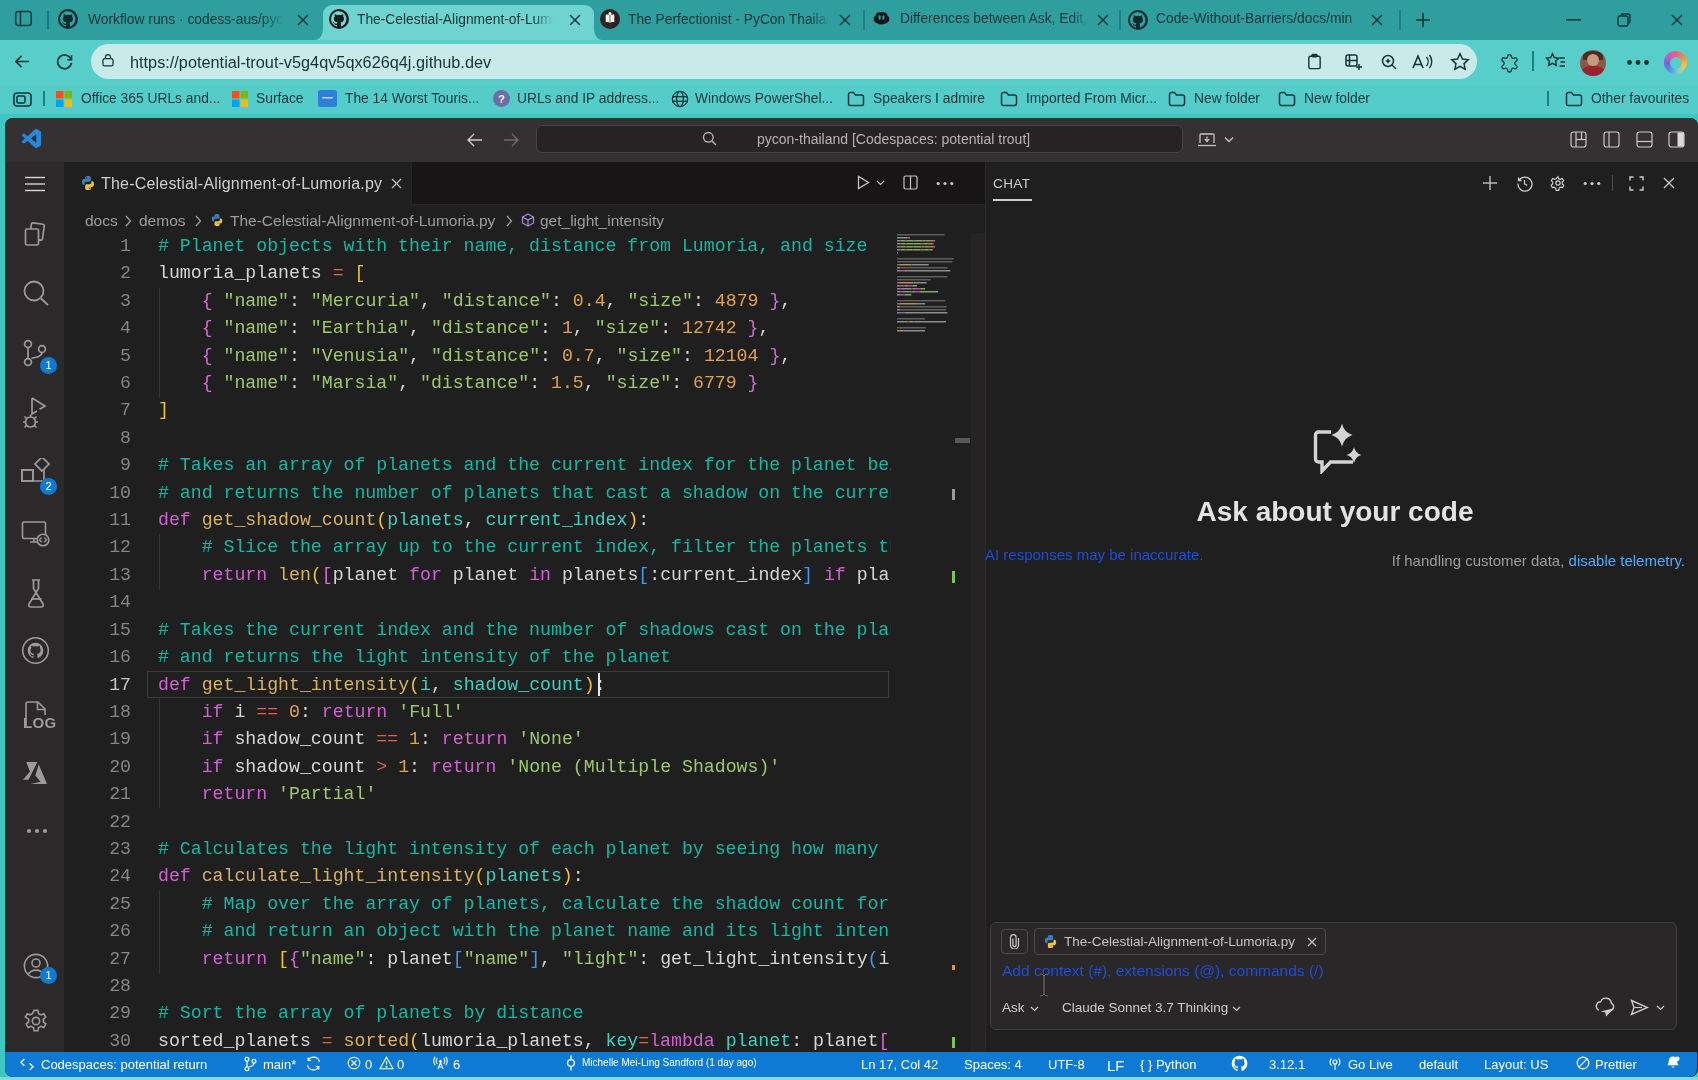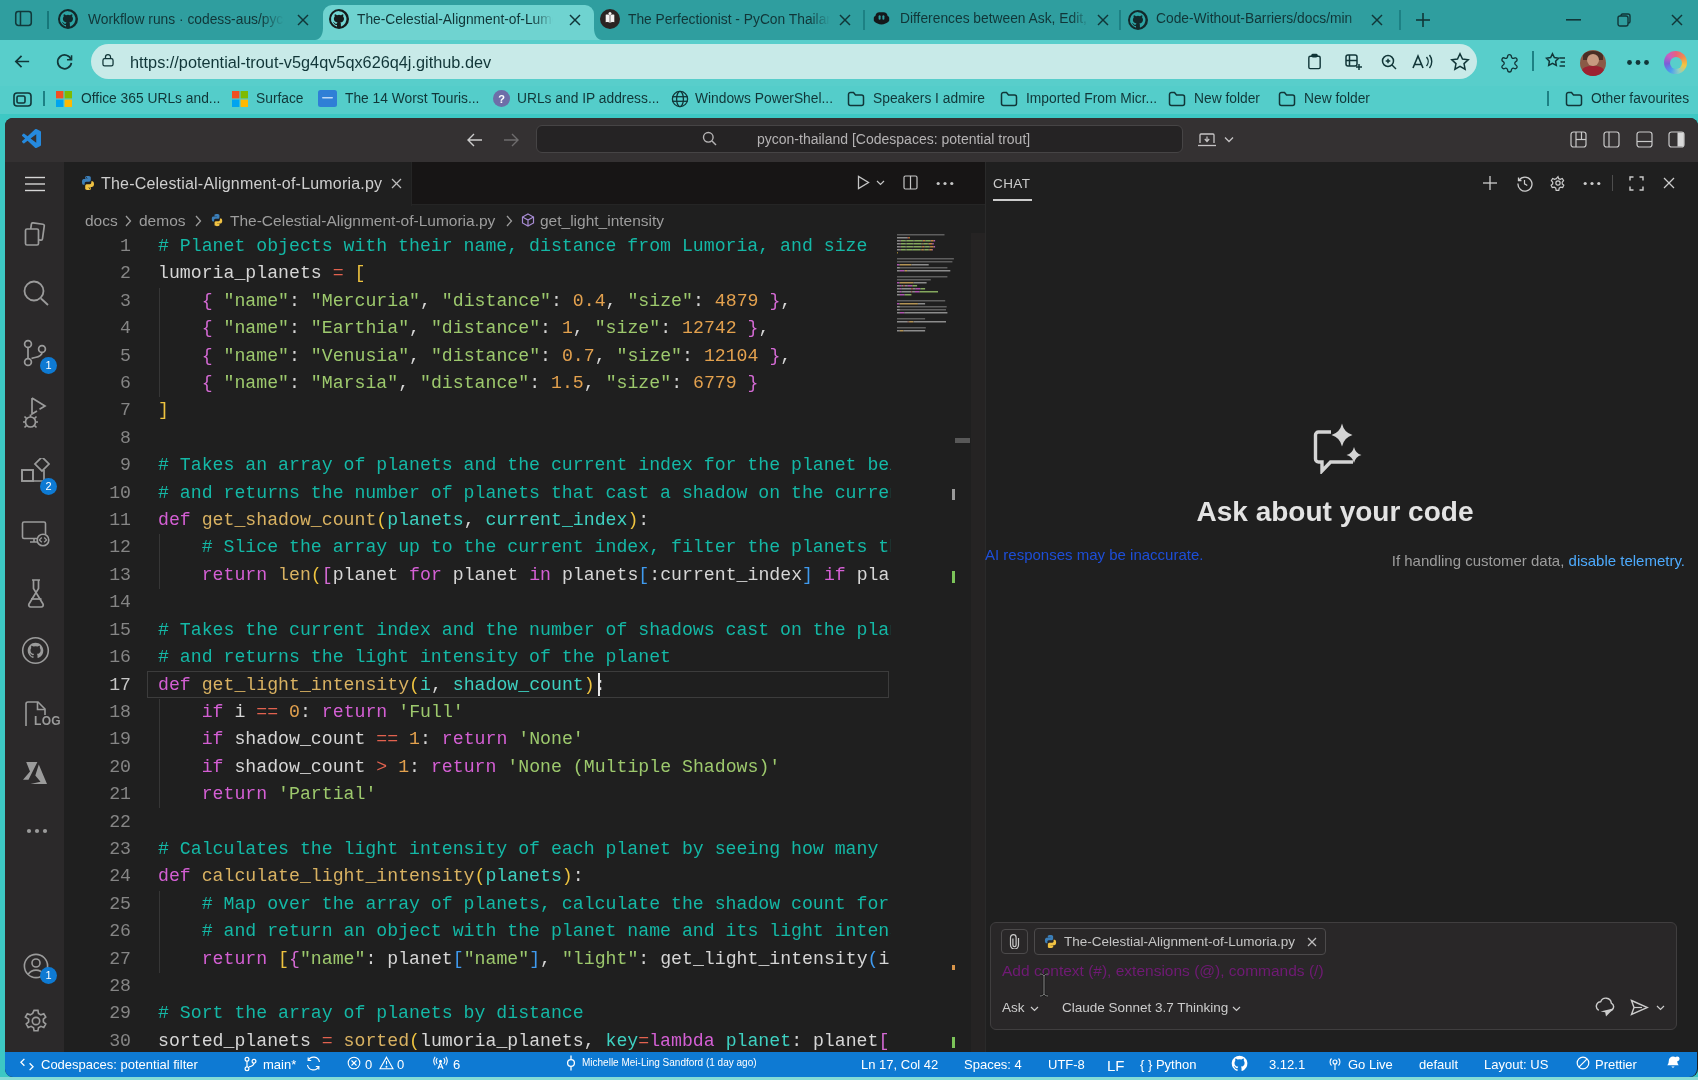--- a/index.html
+++ b/index.html
@@ -326,21 +326,21 @@
       <line x1="7" y1="21" x2="17.5" y2="21"></line>
     </svg>
   <svg class="ab" style="left:21px;top:636px" width="29" height="29" viewBox="0 0 29 29" fill="none" stroke="#9b9b9b" stroke-width="1.6">
       <circle cx="14.5" cy="14.5" r="12.8"></circle>
       <path fill="#9b9b9b" stroke="none" d="M14.5 6.8c-4.3 0-7.8 3.5-7.8 7.8 0 3.4 2.2 6.4 5.3 7.4.4.1.5-.2.5-.4v-1.4c-2.2.5-2.6-1-2.6-1-.4-.9-.9-1.2-.9-1.2-.7-.5.1-.5.1-.5.8.1 1.2.8 1.2.8.7 1.3 1.9.9 2.3.7.1-.5.3-.9.5-1.1-1.8-.2-3.6-.9-3.6-3.9 0-.9.3-1.6.8-2.1-.1-.2-.4-1 .1-2.1 0 0 .7-.2 2.2.8a7.5 7.5 0 0 1 3.9 0c1.5-1 2.2-.8 2.2-.8.4 1.1.2 1.9.1 2.1.5.5.8 1.2.8 2.1 0 3.1-1.9 3.7-3.7 3.9.3.3.6.8.6 1.5v2.2c0 .2.1.5.6.4a7.8 7.8 0 0 0 5.2-7.4c0-4.3-3.5-7.8-7.8-7.8z"></path>
     </svg>
   <svg class="ab" style="left:24px;top:700px" width="23" height="28" viewBox="0 0 23 28" fill="none" stroke="#9b9b9b" stroke-width="1.6">
       <path d="M2 26V4a2 2 0 0 1 2-2h10l7 7v6"></path>
       <path d="M13.5 2v7.5H21"></path>
     </svg>
-  <div class="ab" style="left:34px;top:714px;color:#9b9b9b;font-size:12px;font-weight:bold;letter-spacing:.3px">LOG</div>
+  <div class="ab" style="left:23px;top:714px;color:#9b9b9b;font-size:15px;font-weight:bold;letter-spacing:.3px">LOG</div>
   <svg class="ab" style="left:22px;top:760px" width="26" height="26" viewBox="0 0 26 26" fill="#9b9b9b">
       <path d="M15.4 2L6.5 19.8 1 19.7 8 11.5 4.2 2zM16.8 4.6L25 24H8.5l10-2.2-5.2-6.2z"></path>
     </svg>
   <svg class="ab" style="left:26px;top:828px" width="22" height="6" viewBox="0 0 22 6">
       <circle cx="3" cy="3" r="2.1" fill="#9b9b9b"></circle>
       <circle cx="11" cy="3" r="2.1" fill="#9b9b9b"></circle>
       <circle cx="19" cy="3" r="2.1" fill="#9b9b9b"></circle>
     </svg>
   <svg class="ab" style="left:23px;top:953px" width="26" height="26" viewBox="0 0 26 26" fill="none" stroke="#9b9b9b" stroke-width="1.6">
       <circle cx="13" cy="13" r="11.6"></circle>
@@ -659,21 +659,21 @@
 <div class="ab" style="left:1034px;top:928px;width:292px;height:27px;border:1px solid #4c4a4b;border-radius:4px"></div>
 <svg class="ab" style="left:1043px;top:934px" width="15" height="15" viewBox="0 0 16 16">
     <path fill="#3b7eb8" d="M7.9 1c-3 0-2.8 1.3-2.8 1.3v1.4h2.9v.4H3.9S2 3.9 2 6.9s1.7 2.9 1.7 2.9h1V8.4s-.1-1.7 1.6-1.7h2.9s1.6 0 1.6-1.6V2.5S11 1 7.9 1z"></path>
     <path fill="#f0c243" d="M8.1 15c3 0 2.8-1.3 2.8-1.3v-1.4H8v-.4h4.1s1.9.2 1.9-2.8-1.7-2.9-1.7-2.9h-1v1.4s.1 1.7-1.6 1.7H6.8s-1.6 0-1.6 1.6v2.6S4.9 15 8.1 15z"></path>
   </svg>
 <div class="ab" style="left:1064px;top:934px;color:#c5c5c5;font-size:13.5px;white-space:nowrap">The-Celestial-Alignment-of-Lumoria.py</div>
 <svg class="ab" style="left:1306px;top:936px" width="12" height="12" viewBox="0 0 12 12" stroke="#bdbdbd" stroke-width="1.2">
     <line x1="2" y1="2" x2="10" y2="10"></line>
     <line x1="10" y1="2" x2="2" y2="10"></line>
   </svg>
-<div class="ab" style="left:1002px;top:962px;color:#701a75;font-size:15.5px;white-space:nowrap">Add context (#), extensions (@), commands (/)</div>
+<div class="ab" style="left:1002px;top:962px;color:#1d4ed8;font-size:15.5px;white-space:nowrap">Add context (#), extensions (@), commands (/)</div>
 <svg class="ab" style="left:1037px;top:972px" width="14" height="26" viewBox="0 0 14 26">
     <path d="M3 2c2 0 3.2.8 4 2 .8-1.2 2-2 4-2M7 4v18M3 24c2 0 3.2-.8 4-2 .8 1.2 2 2 4 2" stroke="#1a1a1a" stroke-width="2.6" fill="none"></path>
     <path d="M3 2c2 0 3.2.8 4 2 .8-1.2 2-2 4-2M7 4v18M3 24c2 0 3.2-.8 4-2 .8 1.2 2 2 4 2" stroke="#8a8a8a" stroke-width="1" fill="none"></path>
   </svg>
 <div class="ab" style="left:1002px;top:1000px;color:#cccccc;font-size:13.5px">Ask</div>
 <svg class="ab" style="left:1030px;top:1006px" width="9" height="6" viewBox="0 0 9 6" fill="none" stroke="#cccccc" stroke-width="1.2">
     <path d="M1 1l3.5 3.5L8 1"></path>
   </svg>
 <div class="ab" style="left:1062px;top:1000px;color:#cccccc;font-size:13.5px;white-space:nowrap">Claude Sonnet 3.7 Thinking</div>
 <svg class="ab" style="left:1232px;top:1006px" width="9" height="6" viewBox="0 0 9 6" fill="none" stroke="#cccccc" stroke-width="1.2">
@@ -689,21 +689,21 @@
   </svg>
 <svg class="ab" style="left:1656px;top:1005px" width="9" height="6" viewBox="0 0 9 6" fill="none" stroke="#cccccc" stroke-width="1.2">
     <path d="M1 1l3.5 3.5L8 1"></path>
   </svg>
 <div id="status"></div>
 <div class="ab" style="left:0;top:1077px;width:1698px;height:3px;background:#85dbd6"></div>
 <svg class="ab" style="left:20px;top:1058px" width="14" height="13" viewBox="0 0 16 15" fill="none" stroke="#fff" stroke-width="1.5">
     <path d="M5 1L1 5l4 4M11 6l4 4-4 4"></path>
     <line x1="1" y1="5" x2="6" y2="5" opacity="0"></line>
   </svg>
-<div class="ab" style="left:41px;top:1057px;color:#fff;font-size:13px">Codespaces: potential filter</div>
+<div class="ab" style="left:41px;top:1057px;color:#fff;font-size:13px">Codespaces: potential return</div>
 <svg class="ab" style="left:243px;top:1056px" width="15" height="16" viewBox="0 0 15 16" fill="none" stroke="#fff" stroke-width="1.2">
     <circle cx="4" cy="3.2" r="1.9"></circle>
     <circle cx="11" cy="5.2" r="1.9"></circle>
     <circle cx="4" cy="12.8" r="1.9"></circle>
     <path d="M4 5.1v5.8M11 7.1c0 3-3 3.4-5 3.7"></path>
   </svg>
 <div class="ab" style="left:263px;top:1057px;color:#fff;font-size:13px">main*</div>
 <svg class="ab" style="left:306px;top:1056px" width="15" height="15" viewBox="0 0 15 15" fill="none" stroke="#fff" stroke-width="1.2">
     <path d="M13.5 6A6 6 0 0 0 2.2 4.5M1.5 9a6 6 0 0 0 11.3 1.5"></path>
     <path d="M2.2 1.5v3h3M12.8 13.5v-3h-3"></path>

